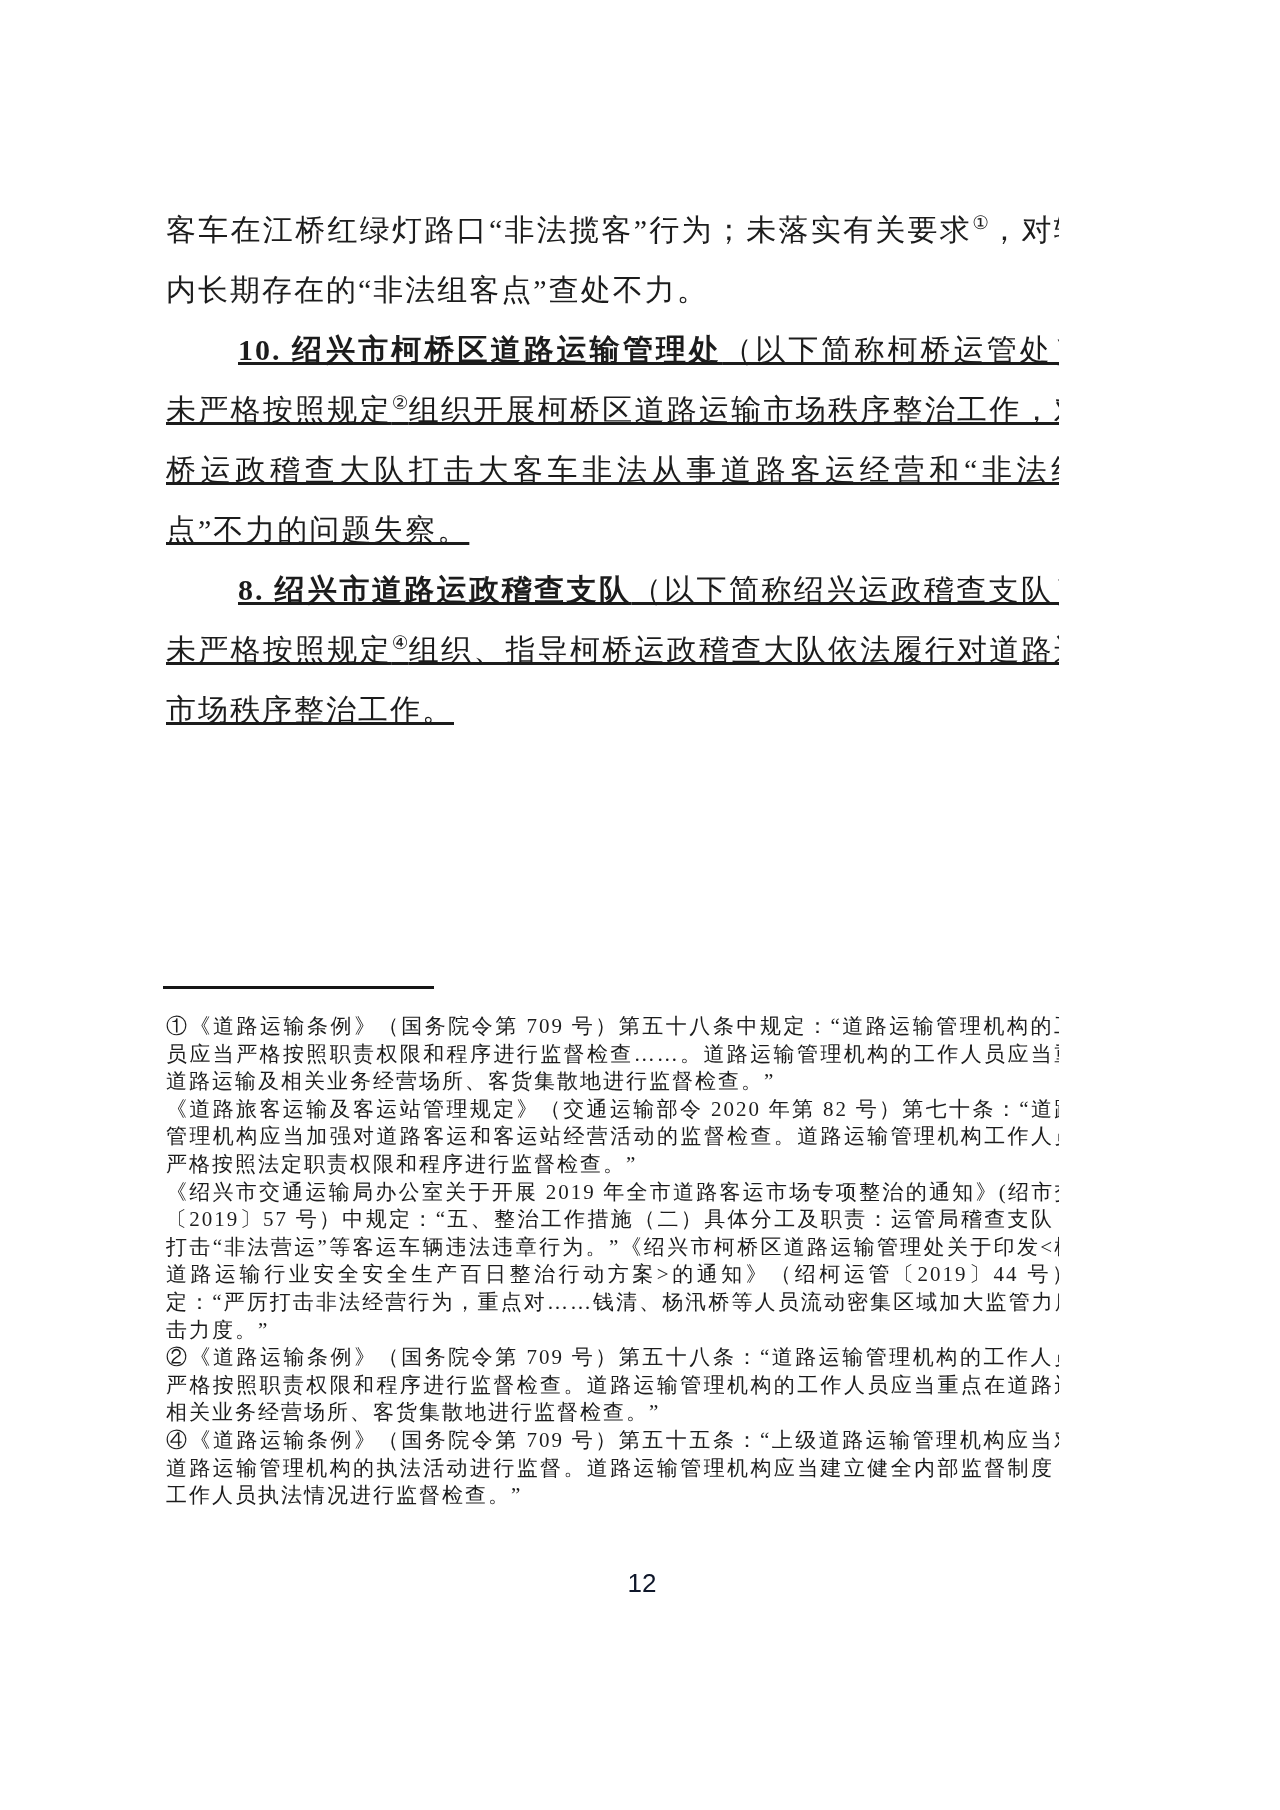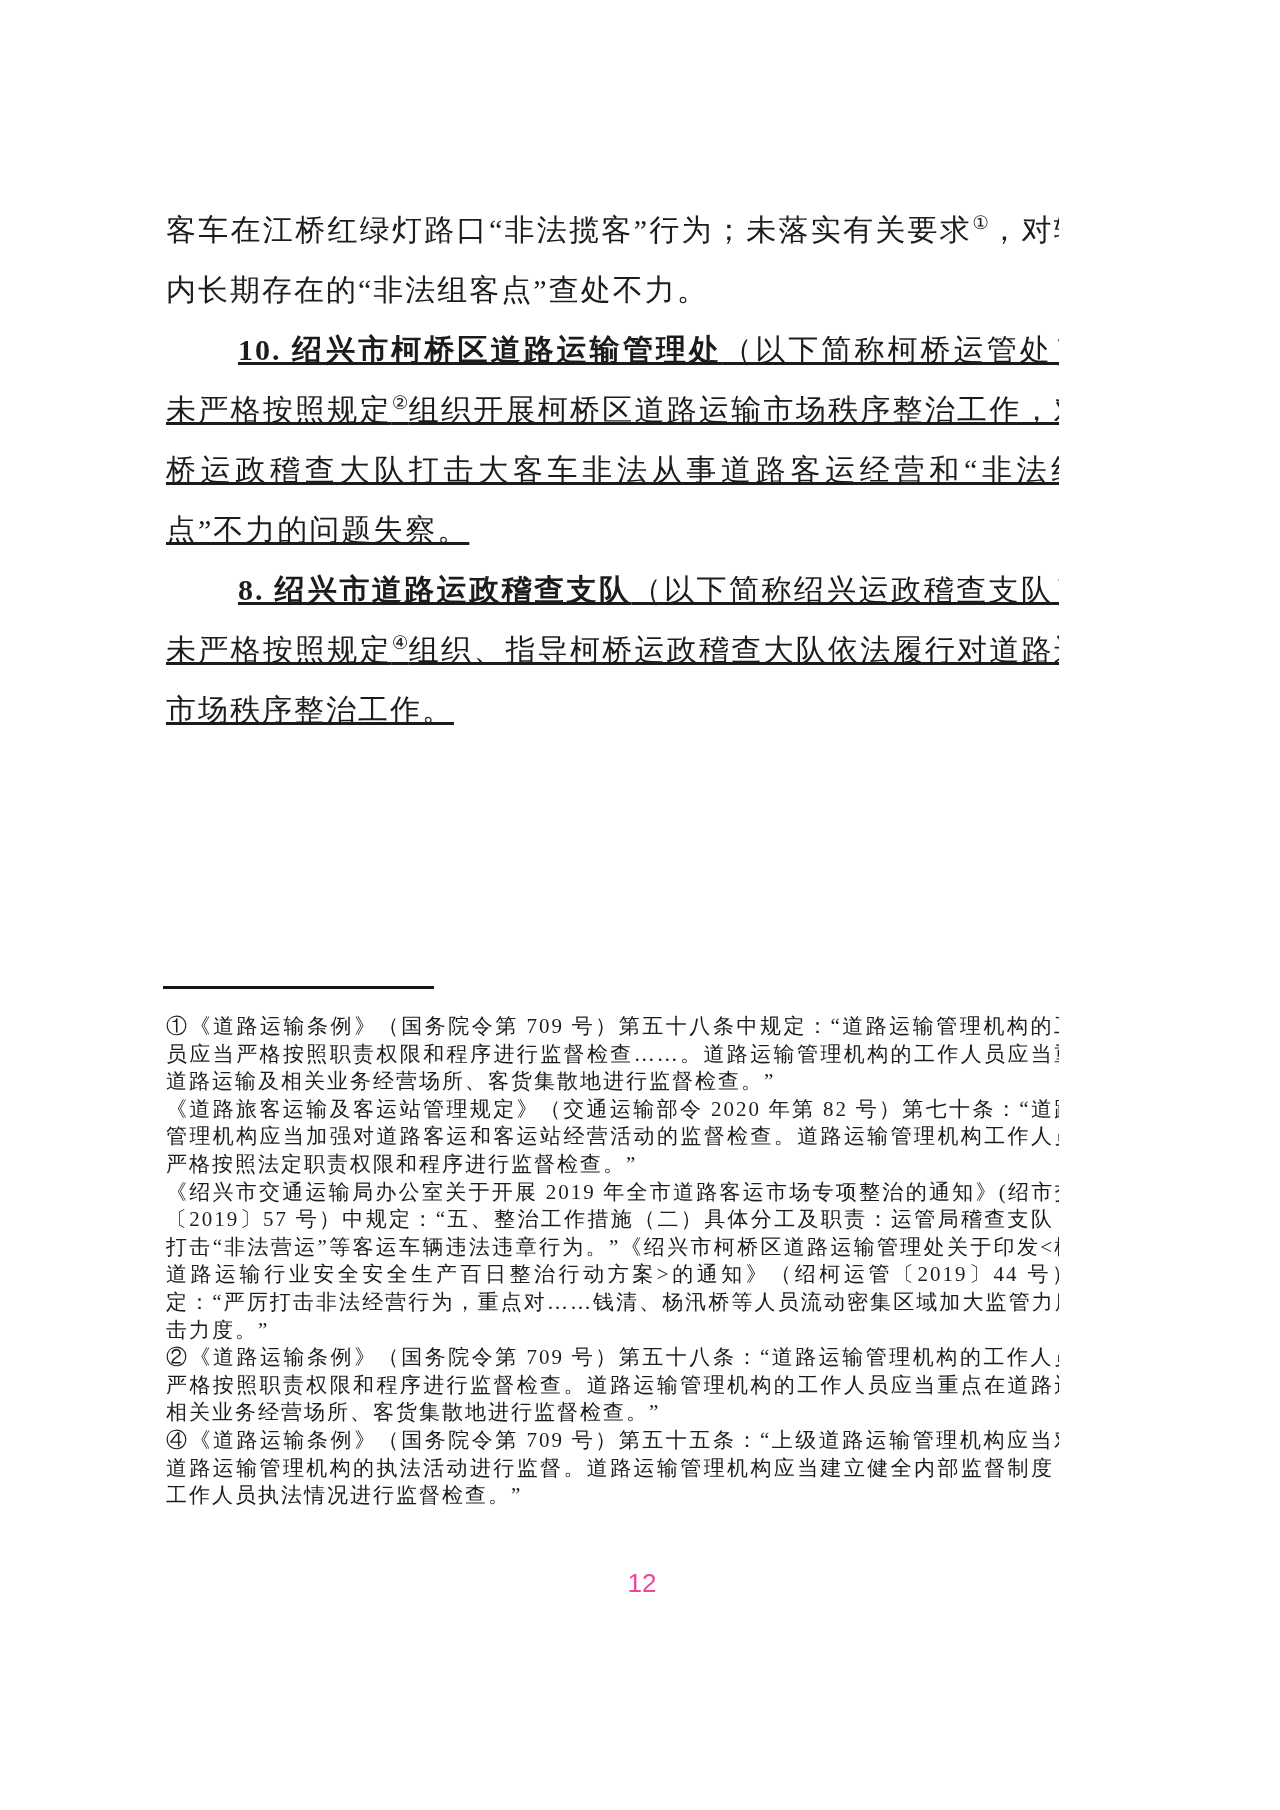--- a/index.html
+++ b/index.html
@@ -51,21 +51,21 @@
   }
   .footnotes p { margin: 0; }
   .page-number {
     position: absolute;
     left: 166px;
     top: 1568px;
     width: 952px;
     text-align: center;
     font-family: "Liberation Sans", "DejaVu Sans", sans-serif;
     font-size: 26px;
-    color: #ec4899;
+    color: #0f172a;
   }
 </style>
 </head>
 <body>
 
 <div class="page">
   <div class="body-text">
       <p><span>客车在江桥红绿灯路口“非法揽客”行为；未落实有关要求</span><sup class="fnref">①</sup><span>，对辖区内长期存在的“非法组客点”查处不力。</span></p>
       <p class="indent"><span class="bold">10. 绍兴市柯桥区道路运输管理处</span><span>（以下简称柯桥运管处）。未严格按照规定</span><sup class="fnref">②</sup><span>组织开展柯桥区道路运输市场秩序整治工作，对柯桥运政稽查大队打击大客车非法从事道路客运经营和“非法组客点”不力的问题失察。</span></p>
       <p class="indent"><span class="bold">8. 绍兴市道路运政稽查支队</span><span>（以下简称绍兴运政稽查支队）。未严格按照规定</span><sup class="fnref">④</sup><span>组织、指导柯桥运政稽查大队依法履行对道路运输市场秩序整治工作。</span></p>

